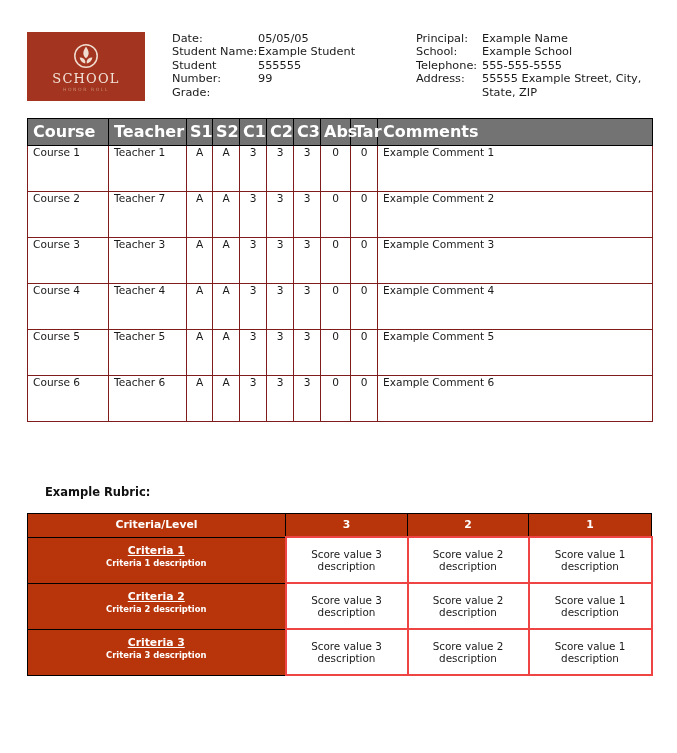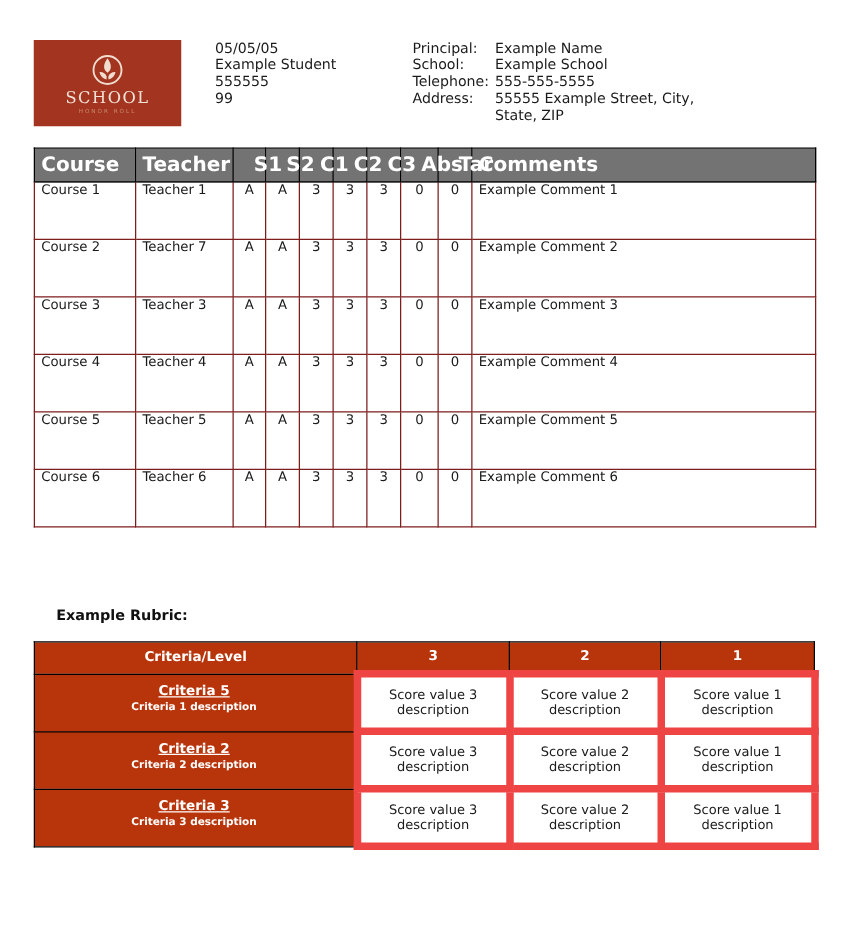--- a/index.html
+++ b/index.html
@@ -104,21 +104,21 @@
     background: #737373;
     color: #ffffff;
     font-weight: bold;
     text-align: left;
     padding: 3px 5px 4px 5px;
     border: 1px solid #000000;
     font-size: 16px;
     height: 13px;
     box-sizing: border-box;
   }
-  .grades th.c { text-align: left; padding-left: 16px; padding-right: 2px; }
+  .grades th.c { text-align: left; padding-left: 3px; padding-right: 2px; }
   .grades td {
     border: 1px solid #7f1d1d;
     vertical-align: top;
     padding: 0 5px;
     height: 46px;
     box-sizing: border-box;
     color: #1a1a1a;
   }
   .grades td.c { text-align: center; padding-left: 2px; padding-right: 2px; }
 
@@ -173,21 +173,21 @@
     font-size: 8.4px;
     display: block;
     line-height: 11px;
     margin-top: 1px;
   }
   .rubric td.score {
     background: #ffffff;
     color: #1a1a1a;
     text-align: center;
     vertical-align: middle;
-    border: 6px solid #ef4444;
+    border: 2px solid #ef4444;
     padding: 4px 6px;
     line-height: 12px;
     font-size: 10.4px;
   }
 </style>
 </head>
 <body>
 
 <div class="page">
 
@@ -198,20 +198,24 @@
         <circle cx="13" cy="15" r="11.2" fill="none" stroke="#f0ddd0" stroke-width="1.5"></circle>
         <path d="M13 5.5 C15.6 9.2 16.3 12.1 15.2 14.6 C14.6 16 13.6 16.8 13 17.2 C12.4 16.8 11.4 16 10.8 14.6 C9.7 12.1 10.4 9.2 13 5.5 Z" fill="#f0ddd0"></path>
         <path d="M12.2 22.6 C9.2 21.8 7.2 19.8 6.6 16.6 C9.4 16.4 11.4 17.6 12.3 20.2 Z" fill="#f0ddd0"></path>
         <path d="M13.8 22.6 C16.8 21.8 18.8 19.8 19.4 16.6 C16.6 16.4 14.6 17.6 13.7 20.2 Z" fill="#f0ddd0"></path>
       </svg>
       <span class="logo-word">SCHOOL</span>
       <span class="logo-sub">HONOR ROLL</span>
     </div>
 
     <div class="info-block">
+      <div class="info-labels info-left-labels info-row">Date:
+Student Name:
+Student Number:
+Grade:</div>
       <div class="info-values info-left-values info-row">05/05/05
 Example Student
 555555
 99</div>
     </div>
 
     <div class="info-block right">
       <div class="info-labels info-right-labels info-row">Principal:
 School:
 Telephone:
@@ -340,21 +344,21 @@
       <tr>
         <th>Criteria/Level</th>
         <th>3</th>
         <th>2</th>
         <th>1</th>
       </tr>
     </thead>
     <tbody id="rubric-body">
         <tr>
           <td class="crit">
-            <span class="crit-name">Criteria 5</span>
+            <span class="crit-name">Criteria 1</span>
             <span class="crit-desc">Criteria 1 description</span>
           </td>
           <td class="score">Score value 3 description</td>
           <td class="score">Score value 2 description</td>
           <td class="score">Score value 1 description</td>
         </tr>
         <tr>
           <td class="crit">
             <span class="crit-name">Criteria 2</span>
             <span class="crit-desc">Criteria 2 description</span>

